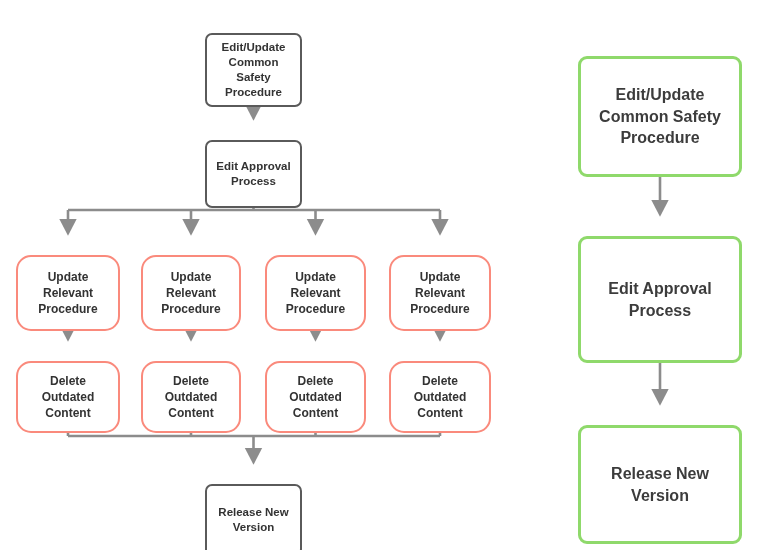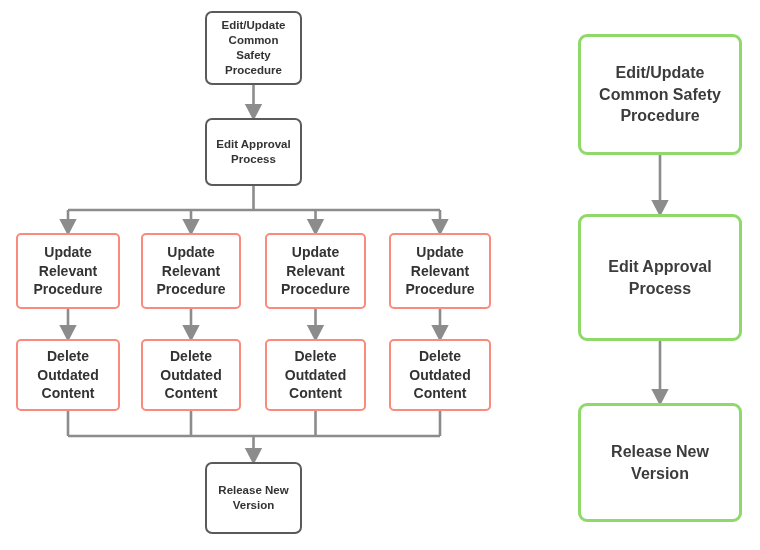--- a/index.html
+++ b/index.html
@@ -32,32 +32,33 @@
   }
   .node {
     position: absolute;
     box-sizing: border-box;
     background: #ffffff;
     display: flex;
     align-items: center;
     justify-content: center;
     text-align: center;
     color: #333333;
+    margin-top: 22px;
   }
   .node-dark {
     border: 2.5px solid #5a5a5a;
     border-radius: 7px;
     font-size: 11.5px;
     font-weight: bold;
     line-height: 1.32;
   }
   .node-salmon {
     border: 2.5px solid #fa8a7c;
-    border-radius: 5px;
-    font-size: 14px;
+    border-radius: 15px;
+    font-size: 12px;
     font-weight: bold;
     line-height: 1.34;
   }
   .node-green {
     border: 3px solid #8fd96b;
     border-radius: 9px;
     font-size: 16px;
     font-weight: bold;
     line-height: 1.35;
     color: #3c3c3c;

